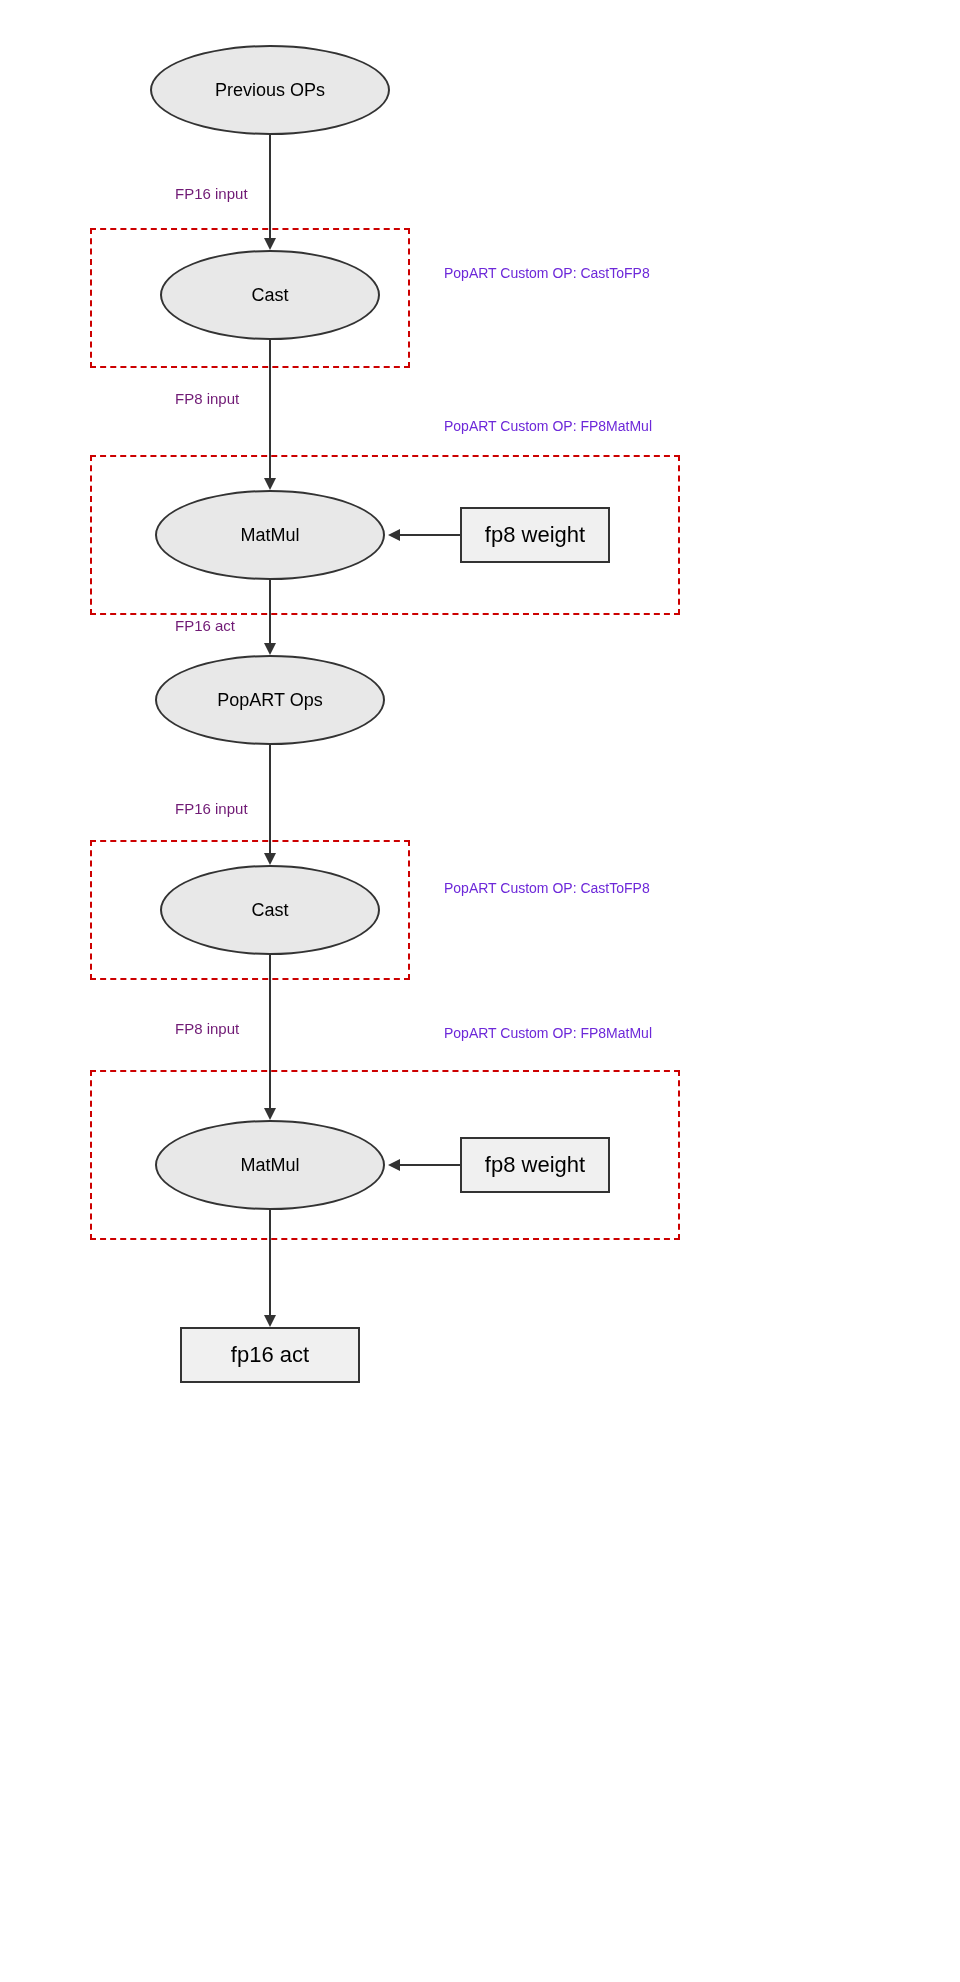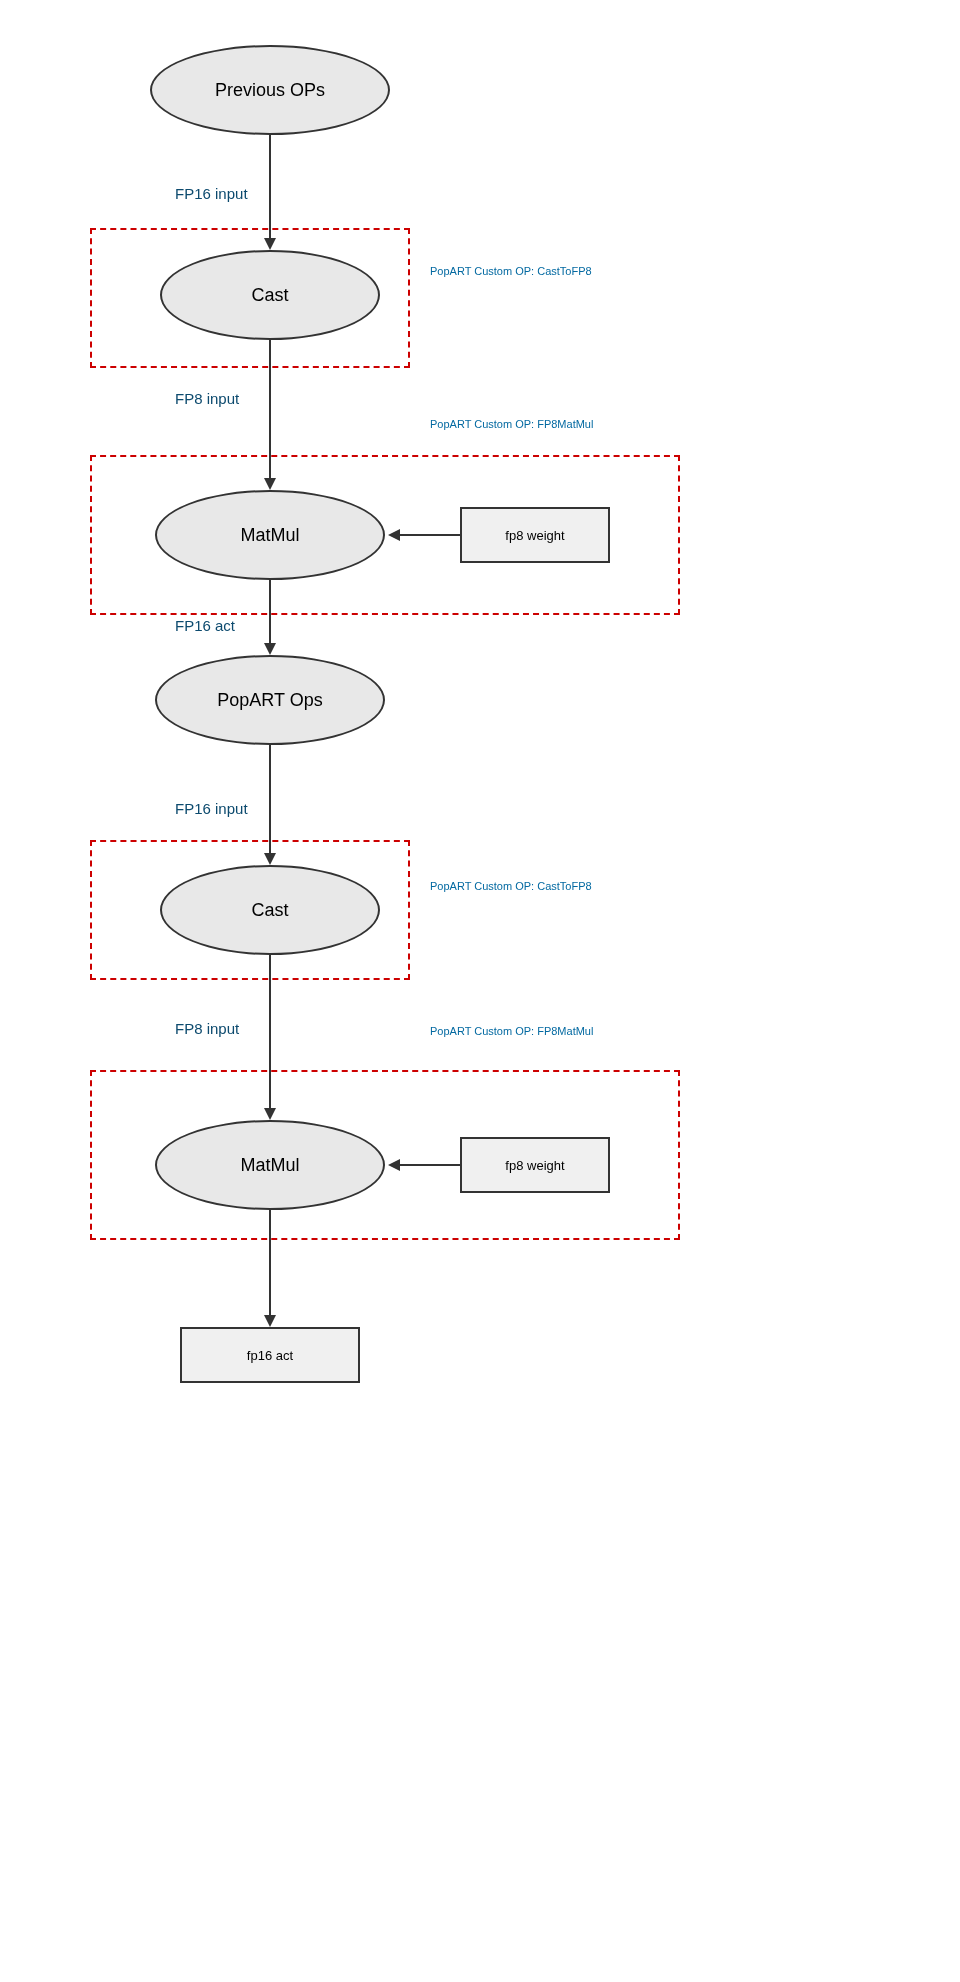--- a/index.html
+++ b/index.html
@@ -33,41 +33,42 @@
     }
 
     
     .rect-node {
       position: absolute;
       border: 2px solid #333;
       background: #f0f0f0;
       display: flex;
       align-items: center;
       justify-content: center;
-      font-size: 13px;
+      font-size: 22px;
     }
 
     
     .dashed-box {
       position: absolute;
       border: 2px dashed #cc0000;
       background: transparent;
     }
 
     
     .edge-label {
       position: absolute;
       font-size: 15px;
-      color: #0c4a6e;
+      color: #701a75;
     }
 
     .op-label {
       position: absolute;
-      font-size: 11px;
-      color: #0369a1;
+      font-size: 14px;
+      color: #6d28d9;
+      margin-left: 14px;
     }
 
     
     .arrows-svg {
       position: absolute;
       top: 0;
       left: 0;
       width: 960px;
       height: 1982px;
       pointer-events: none;

